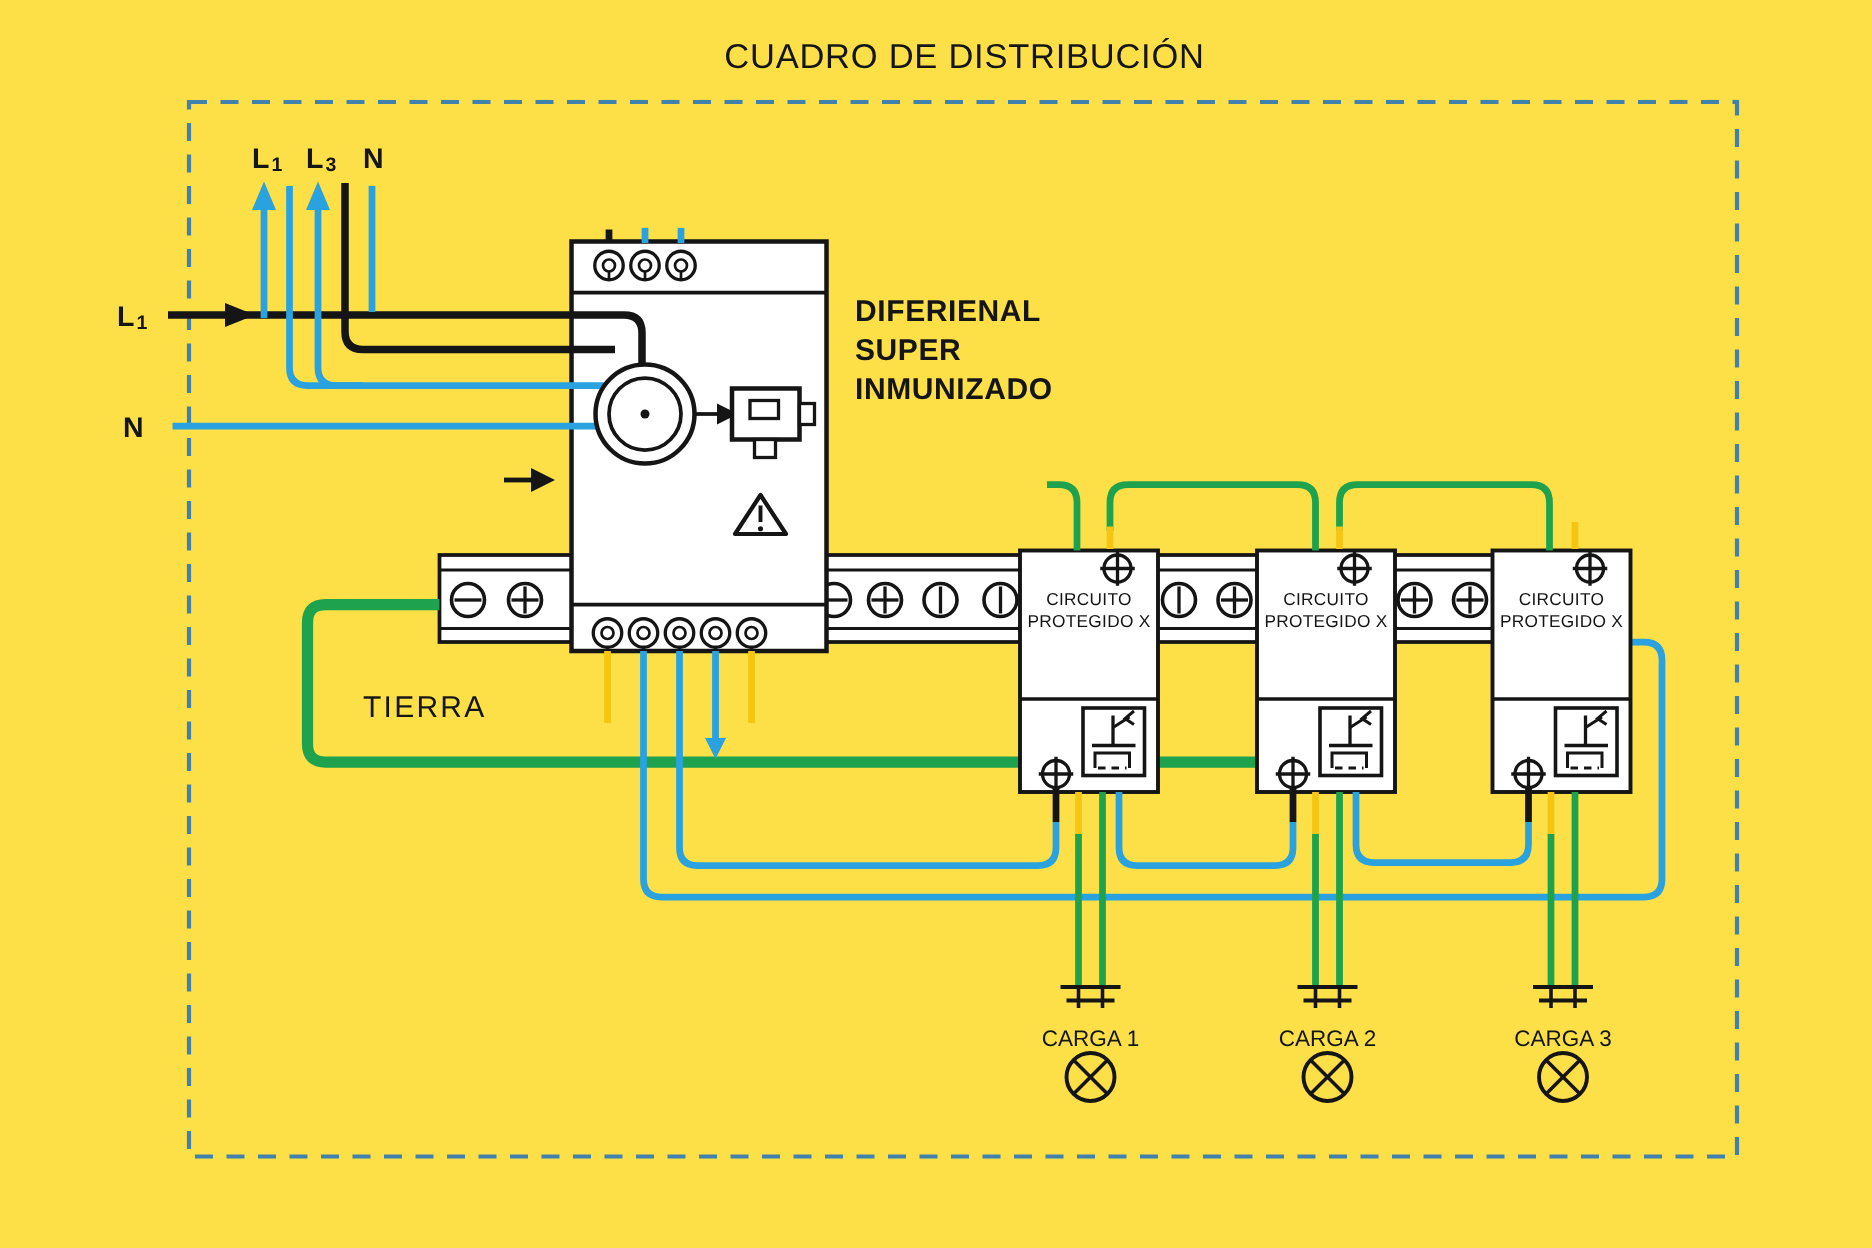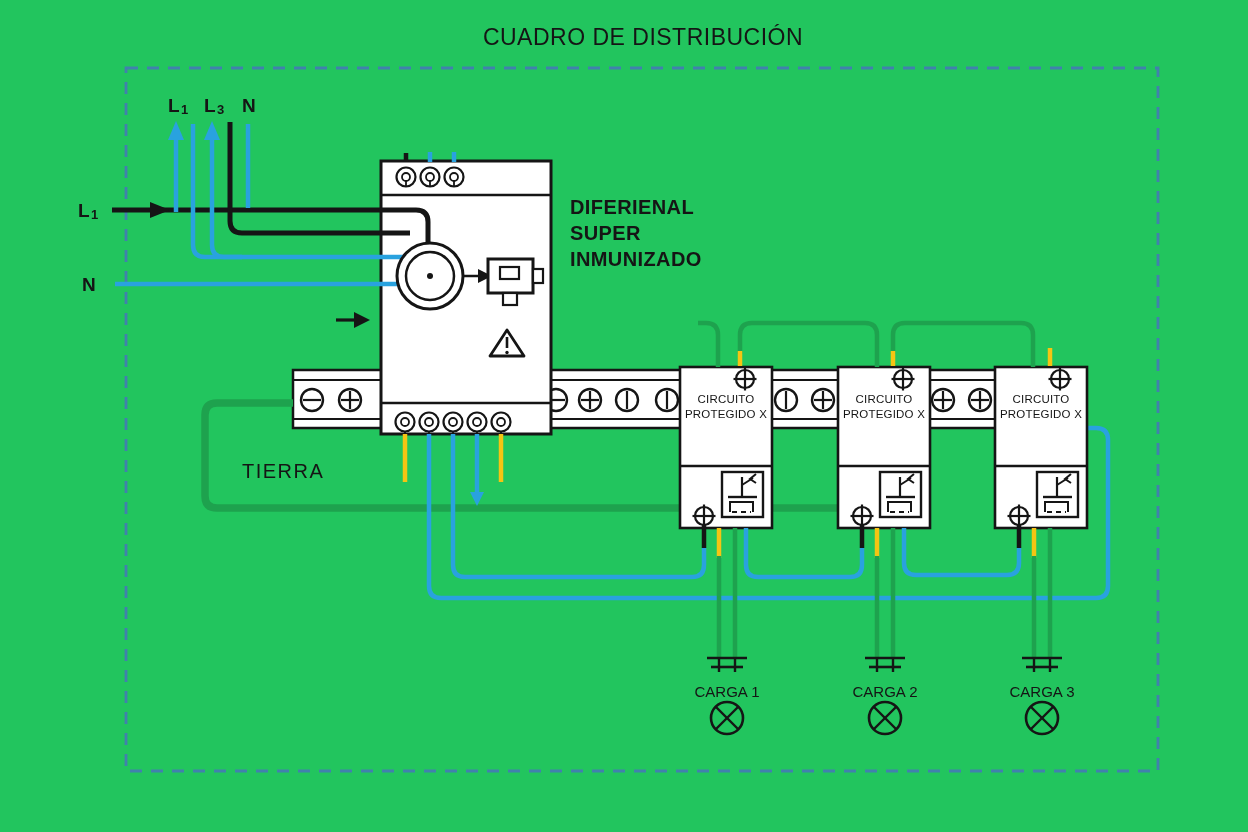--- a/index.html
+++ b/index.html
@@ -1,16 +1,16 @@
 <!DOCTYPE html>
 <html><head>
 <meta charset="utf-8">
 <style>
   html,body{margin:0;padding:0;background:#ffffff;}
-  .stage{position:relative;width:1248px;height:832px;background:#22c55e;overflow:hidden;}
+  .stage{position:relative;width:1248px;height:832px;background:#fde047;overflow:hidden;}
   text{font-family:"Liberation Sans","DejaVu Sans",sans-serif;fill:#151515;}
   .t-title{font-size:23px;letter-spacing:.5px;}
   .t-bold{font-size:20px;font-weight:bold;letter-spacing:.4px;}
   .t-lbl{font-size:19px;font-weight:bold;}
   .t-sub{font-size:13px;font-weight:bold;}
   .t-tierra{font-size:20px;letter-spacing:1.5px;}
   .t-mod{font-size:11.5px;letter-spacing:.2px;}
   .t-carga{font-size:15px;}
   .w-blk{stroke:#151515;stroke-width:5;fill:none;}
   .w-blu{stroke:#29a2df;stroke-width:4.5;fill:none;}

